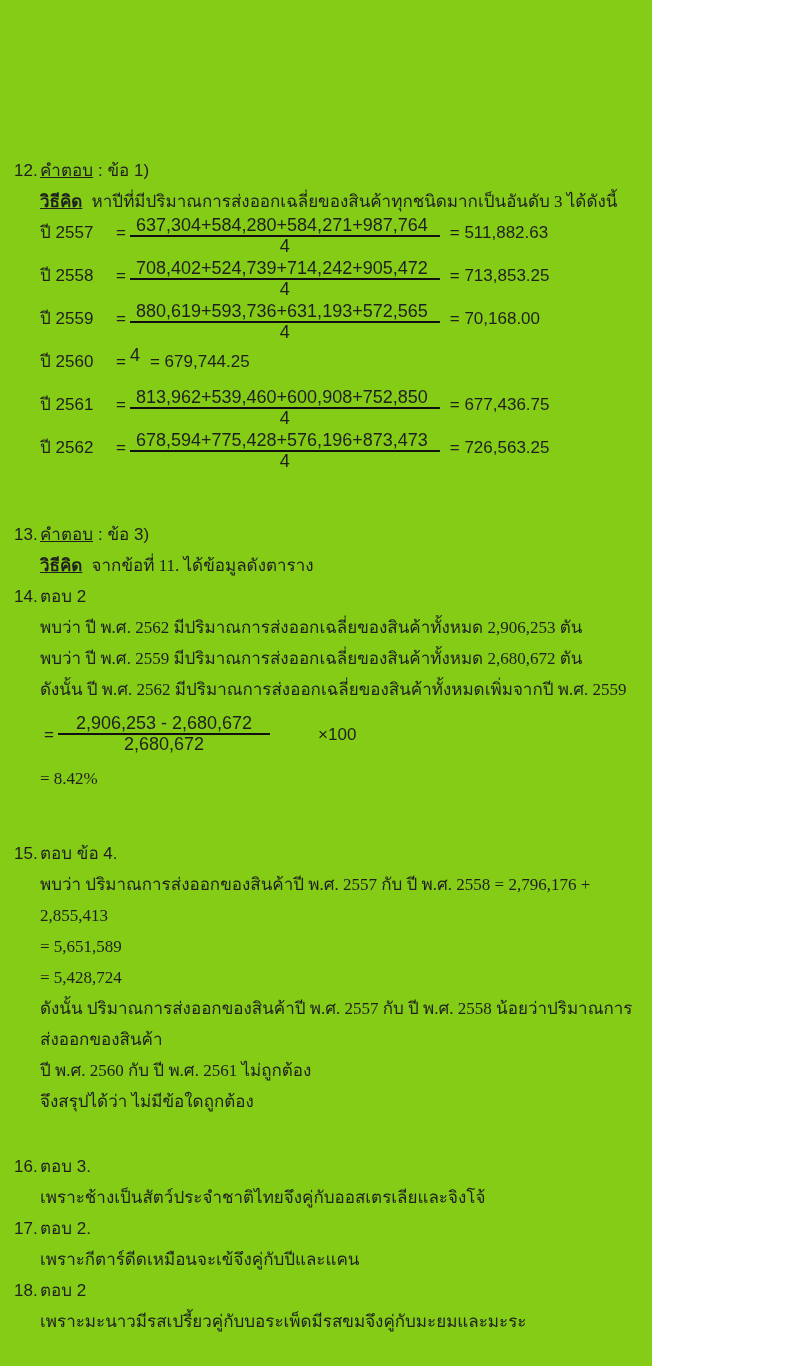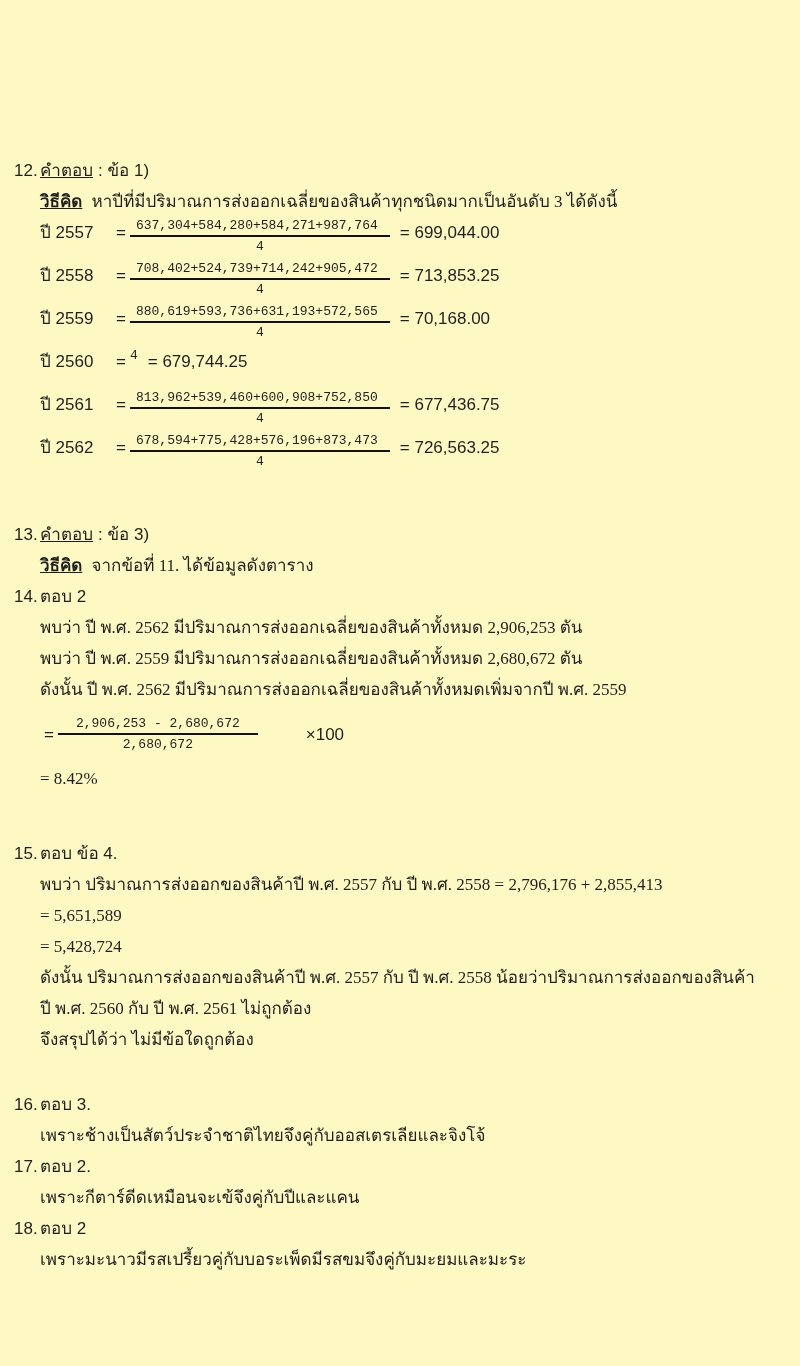--- a/index.html
+++ b/index.html
@@ -1,20 +1,20 @@
 <!DOCTYPE html>
 <html lang="th"><head>
 <meta charset="utf-8">
 <style>
   html, body { margin: 0; padding: 0; background: #ffffff; }
   .page {
     position: relative;
-    width: 800px;
+    width: 652px;
     height: 1366px;
-    background: #fef9c3;
+    background: #84cc16;
     color: #1f1f1f;
     font-family: "Liberation Sans", "DejaVu Sans", sans-serif;
     font-size: 17px;
     line-height: 31px;
     overflow: hidden;
     box-sizing: border-box;
     padding: 155px 18px 0 14px;
   }
   .item { margin: 0 0 0 0; }
   .item-header { display: flex; align-items: baseline; }
@@ -32,24 +32,23 @@
     height: 43px;
     margin-left: 26px;
   }
   .calc-label { flex: 0 0 72px; }
   .eq { padding: 0 4px; }
   .frac {
     display: inline-flex;
     flex-direction: column;
     align-items: center;
     text-align: center;
-    font-size: 13px;
+    font-size: 18px;
     line-height: 17px;
     vertical-align: middle;
-    font-family: Liberation Mono, monospace;
   }
   .frac .num {
     display: block;
     padding: 0 12px 1px 6px;
     border-bottom: 2px solid #111;
     white-space: nowrap;
   }
   .frac .den { display: block; padding-top: 1px; }
   .calc-result { padding-left: 10px; white-space: nowrap; }
 
@@ -81,21 +80,21 @@
       <span style="padding-left:5px">หาปีที่มีปริมาณการส่งออกเฉลี่ยของสินค้าทุกชนิดมากเป็นอันดับ 3 ได้ดังนี้</span>
     </div>
 
     <div class="calc-row">
       <span class="calc-label">ปี 2557</span>
       <span class="eq">=</span>
       <span class="frac">
         <span class="num">637,304+584,280+584,271+987,764</span>
         <span class="den">4</span>
       </span>
-      <span class="calc-result">= 699,044.00</span>
+      <span class="calc-result">= 511,882.63</span>
     </div>
     <div class="calc-row">
       <span class="calc-label">ปี 2558</span>
       <span class="eq">=</span>
       <span class="frac">
         <span class="num">708,402+524,739+714,242+905,472</span>
         <span class="den">4</span>
       </span>
       <span class="calc-result">= 713,853.25</span>
     </div>

